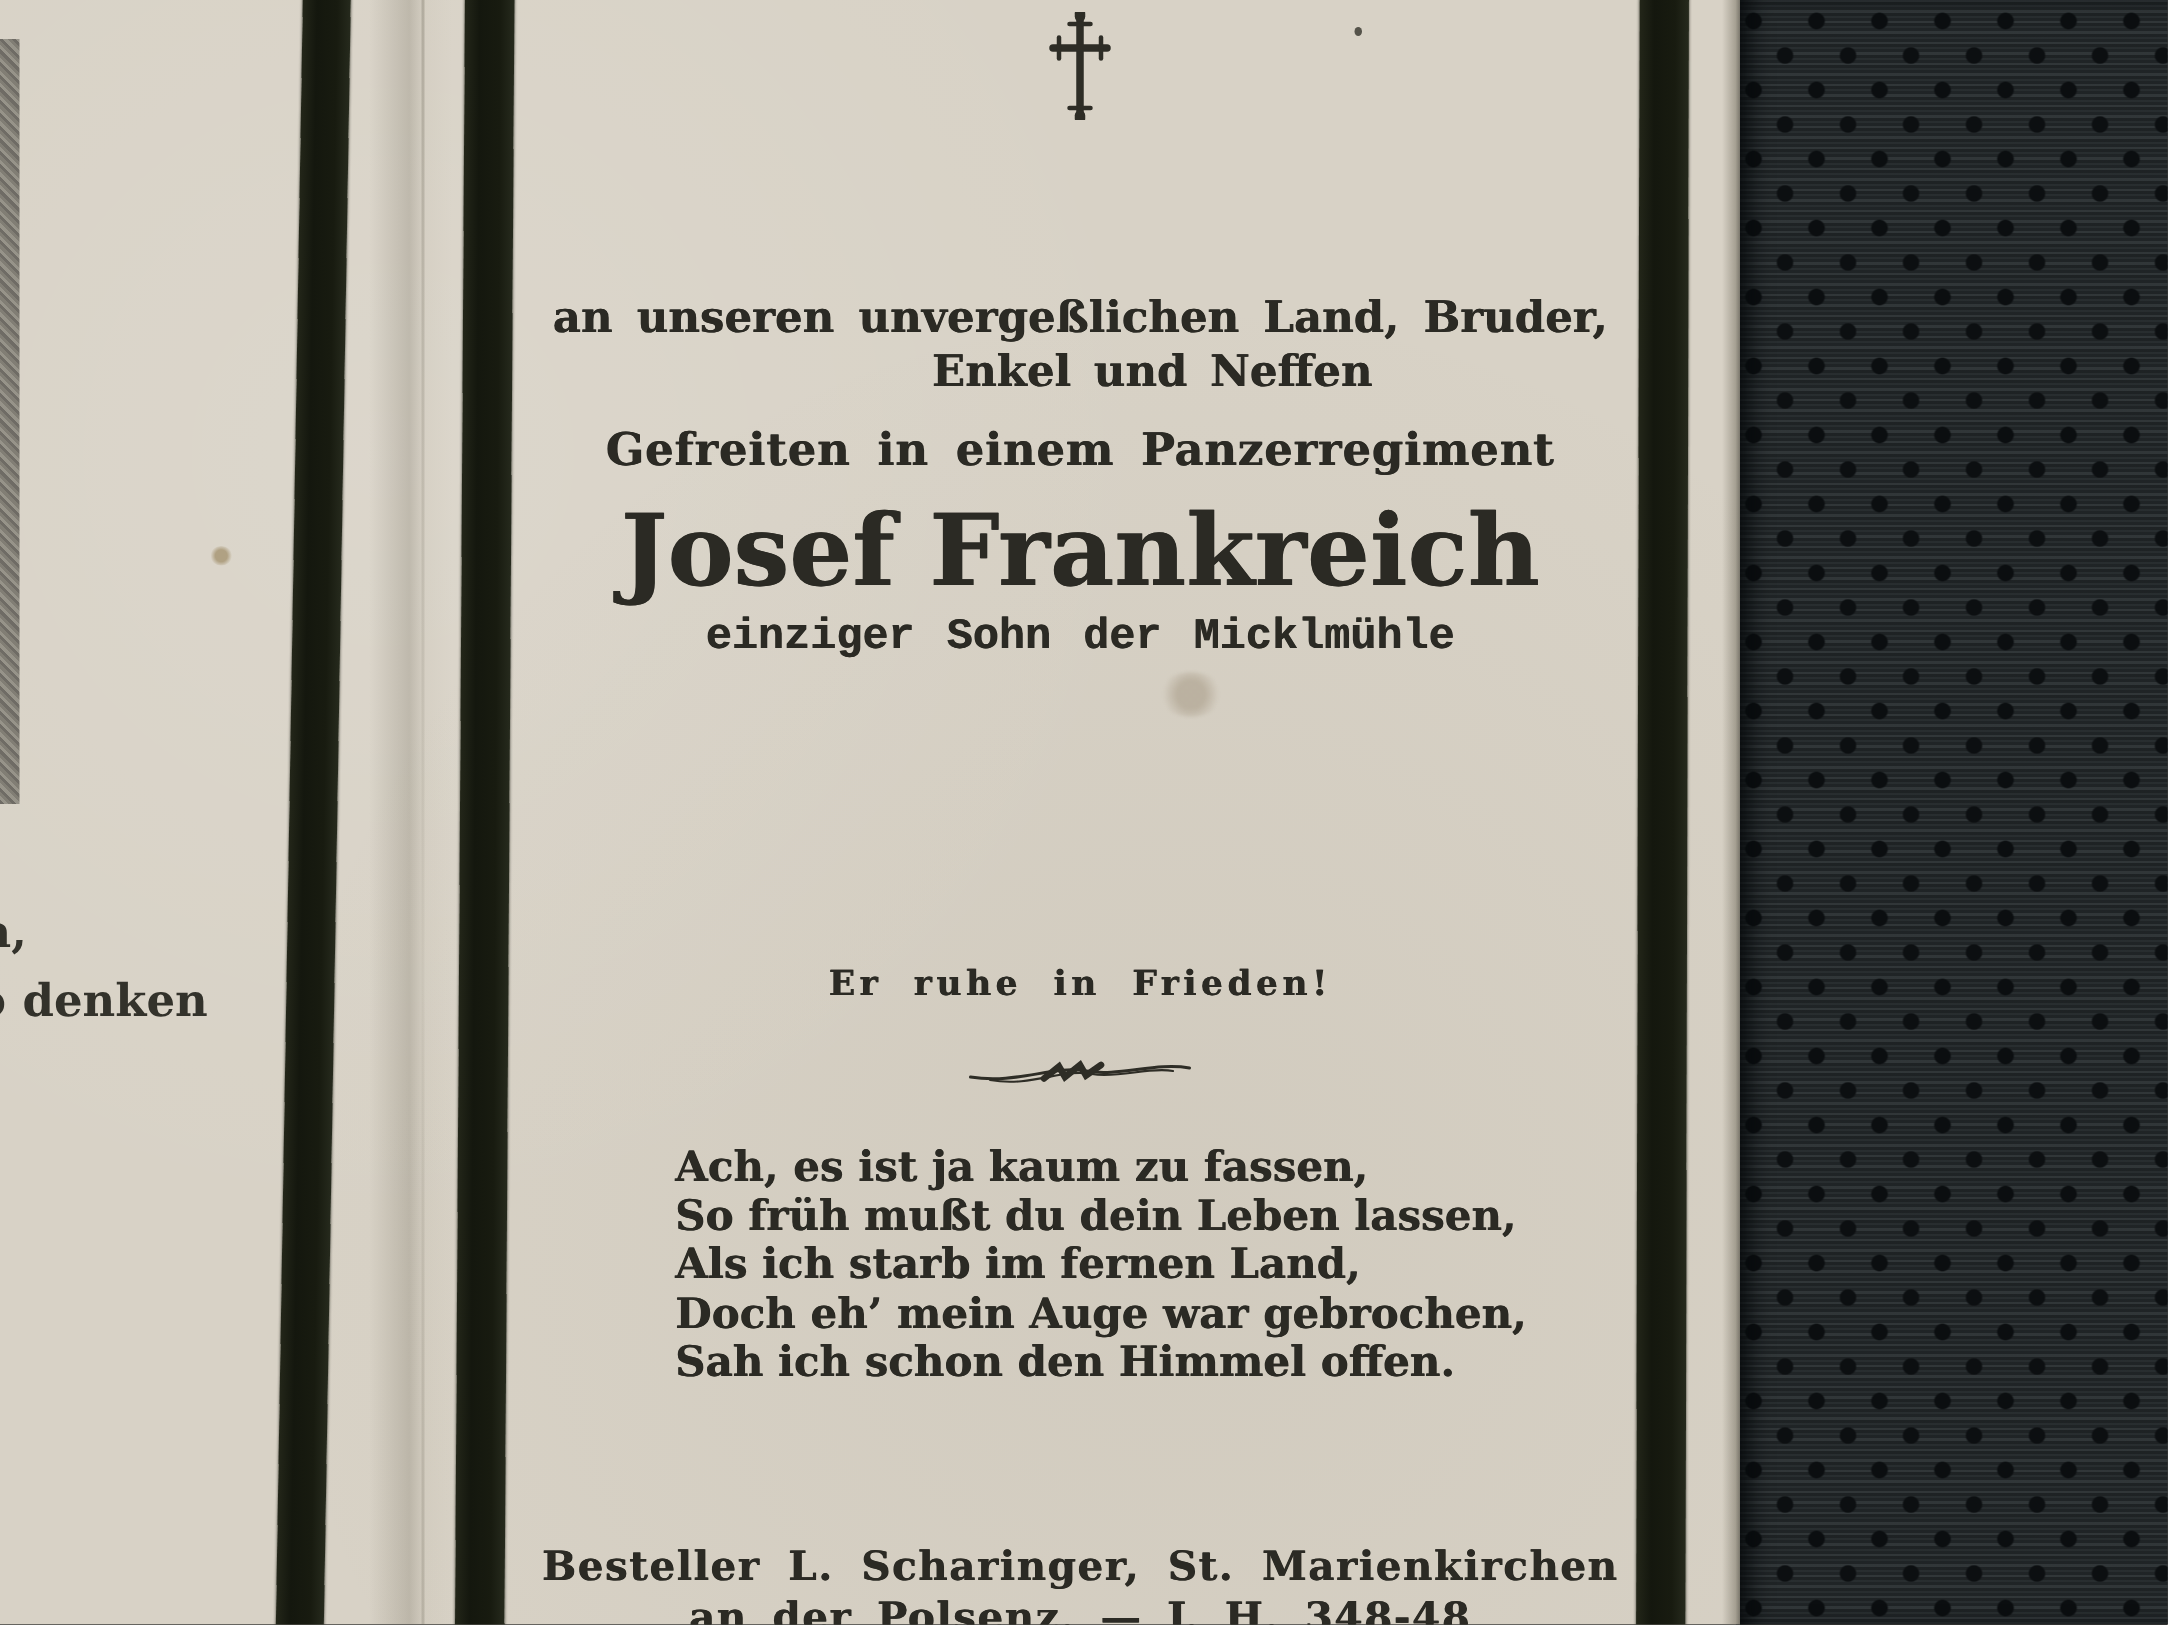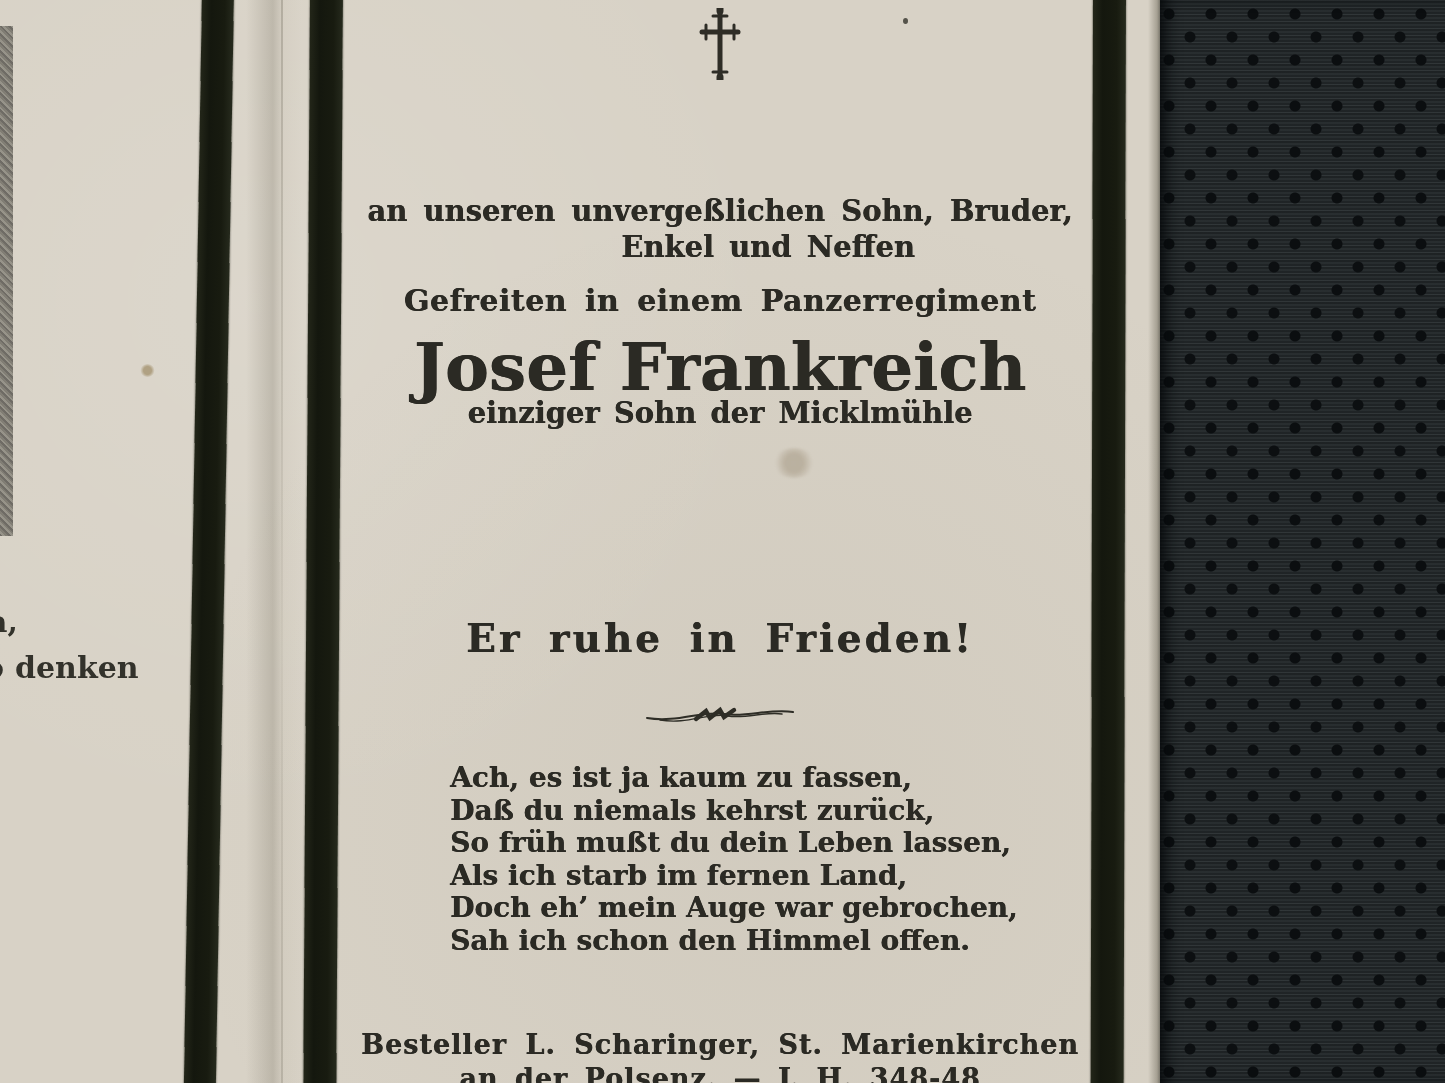--- a/index.html
+++ b/index.html
@@ -67,27 +67,27 @@
     position:absolute;left:343px;width:754px;text-align:center;
     font-weight:bold;white-space:nowrap;
     text-shadow:.4px 0 0 currentColor;
   }
   .cross-wrap{position:absolute;left:343px;width:754px;top:8px;text-align:center;}
   .title{top:116px;font-size:51px;letter-spacing:1px;}
   .ded1{top:194px;font-size:29px;word-spacing:6px;}
   .ded2{top:230px;font-size:29px;word-spacing:5px;padding-left:48px;}
   .rank{top:283px;font-size:30px;word-spacing:7px;letter-spacing:.5px;}
   .name{top:326px;font-size:66px;line-height:82px;letter-spacing:0;}
-  .subtitle{top:396px;font-size:29px;word-spacing:4px;}
+  .subtitle{top:408px;font-size:29px;word-spacing:4px;font-family:Liberation Mono, monospace;}
   .obituary{
     position:absolute;left:343px;width:754px;top:482px;text-align:center;
     font-weight:bold;font-size:29px;line-height:31.5px;word-spacing:4px;
     text-shadow:.4px 0 0 currentColor;
   }
-  .ruhe{top:615px;font-size:39px;letter-spacing:3px;word-spacing:10px;}
+  .ruhe{top:642px;font-size:23px;letter-spacing:3px;word-spacing:10px;}
   .flourish-wrap{position:absolute;left:343px;width:754px;top:702px;text-align:center;}
   .poem{
     position:absolute;left:450px;top:762px;text-align:left;
     font-weight:bold;font-size:28px;line-height:32.5px;white-space:nowrap;
     text-shadow:.4px 0 0 currentColor;
   }
   .footer1{top:1029px;font-size:27px;letter-spacing:1px;word-spacing:8px;}
   .footer2{top:1063px;font-size:27px;letter-spacing:1px;word-spacing:6px;}
   
   .stain1{position:absolute;left:140px;top:364px;width:15px;height:13px;border-radius:50%;
@@ -127,42 +127,41 @@
         <line x1="16" y1="8" x2="30" y2="8" stroke-width="3"></line>
         <line x1="16" y1="64" x2="30" y2="64" stroke-width="3"></line>
         <line x1="9" y1="17" x2="9" y2="31" stroke-width="3"></line>
         <line x1="37" y1="17" x2="37" y2="31" stroke-width="3"></line>
         <line x1="23" y1="1" x2="23" y2="3" stroke-width="7"></line>
         <line x1="23" y1="69" x2="23" y2="71" stroke-width="7"></line>
       </g>
     </svg>
   </div>
 
-  <div class="content-line ded1">an unseren unvergeßlichen Sohn, Bruder,</div>
+  <div class="content-line ded1">an unseren unvergeßlichen Land, Bruder,</div>
   <div class="content-line ded2">Enkel und Neffen</div>
   <div class="content-line rank">Gefreiten in einem Panzerregiment</div>
   <div class="content-line name">Josef Frankreich</div>
   <div class="content-line subtitle">einziger Sohn der Micklmühle</div>
 
 
   <div class="content-line ruhe">Er ruhe in Frieden!</div>
 
   <div class="flourish-wrap">
     <svg width="152" height="26" viewBox="0 0 152 26" aria-hidden="true">
       <g stroke="#2e2d26" fill="none" stroke-linecap="round">
         <path d="M3 16 C 34 21, 58 8, 80 12 C 102 16, 126 6, 149 10" stroke-width="2"></path>
         <path d="M16 18 C 44 23, 64 10, 84 14 C 102 17, 122 9, 138 12" stroke-width="1.4"></path>
         <path d="M52 17 L 62 9 L 66 16 L 76 8 L 80 15 L 90 8" stroke-width="4.4"></path>
       </g>
     </svg>
   </div>
 
   <div class="poem">
     <div>Ach, es ist ja kaum zu fassen,</div>
-    <div>Daß du niemals kehrst zurück,</div>
     <div>So früh mußt du dein Leben lassen,</div>
     <div>Als ich starb im fernen Land,</div>
     <div>Doch eh’ mein Auge war gebrochen,</div>
     <div>Sah ich schon den Himmel offen.</div>
   </div>
 
   <div class="content-line footer1">Besteller L. Scharinger, St. Marienkirchen</div>
   <div class="content-line footer2">an der Polsenz. — J. H. 348-48</div>
 
   <div class="stain1"></div>

